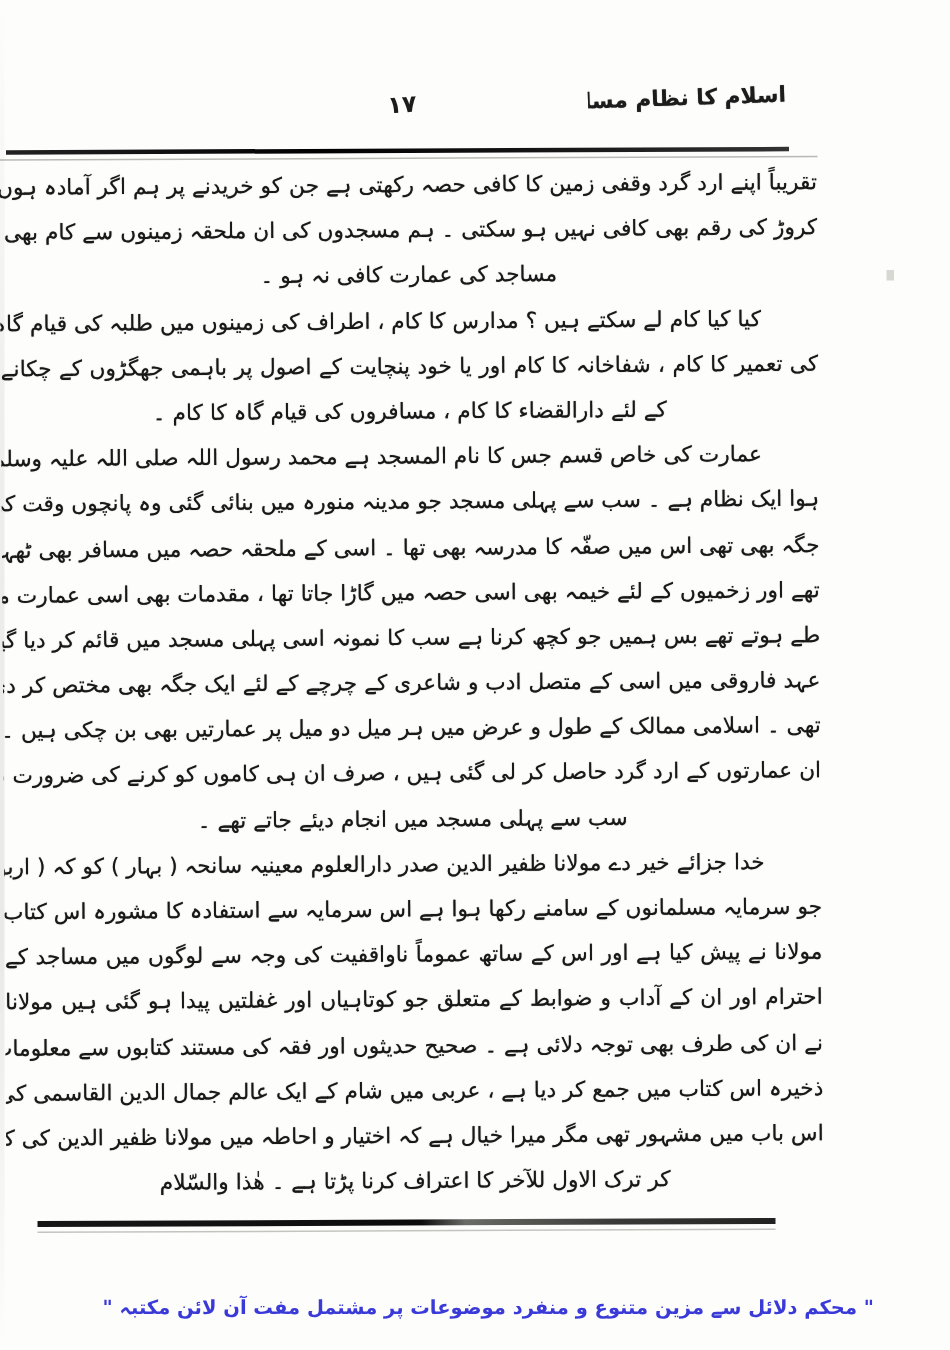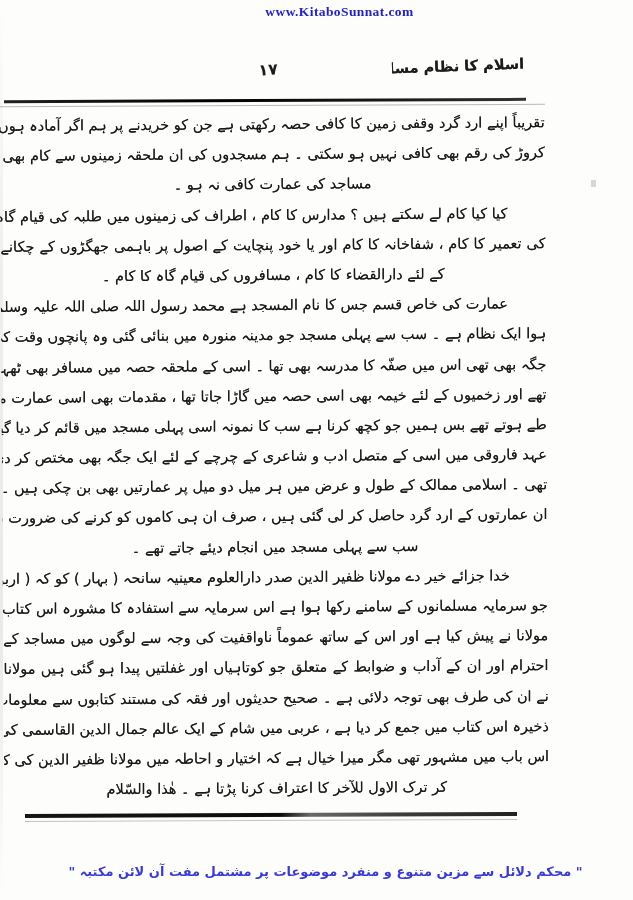--- a/index.html
+++ b/index.html
@@ -71,21 +71,20 @@
   .edge-shade{
     position:absolute;top:0;left:0;width:3px;height:900px;
     background:linear-gradient(to bottom,rgba(0,0,0,0) 0%,rgba(0,0,0,.06) 30%,rgba(0,0,0,.08) 70%,rgba(0,0,0,0) 100%);
   }
 </style>
 </head>
 <body>
 
 <div class="page">
 
-  <div class="site-url">www.KitaboSunnat.com</div>
 
   <div class="page-number">۱۷</div>
   <div class="book-title">اسلام کا نظامِ مساجد</div>
   <div class="header-rule"></div>
   <div class="header-rule-echo"></div>
 
   <div class="body-block">
     <div class="para">
       <div class="ln">تقریباً اپنے ارد گرد وقفی زمین کا کافی حصہ رکھتی ہے جن کو خریدنے پر ہم اگر آمادہ ہوں تو کروڑا</div>
       <div class="ln">کروڑ کی رقم بھی کافی نہیں ہو سکتی ۔ ہم مسجدوں کی ان ملحقہ زمینوں سے کام بھی لے سکتے ہیں</div>

